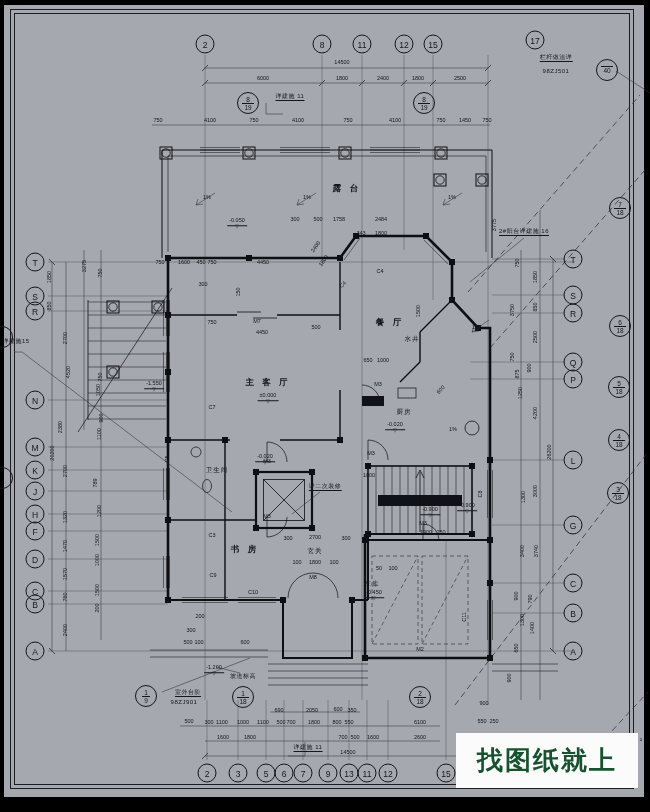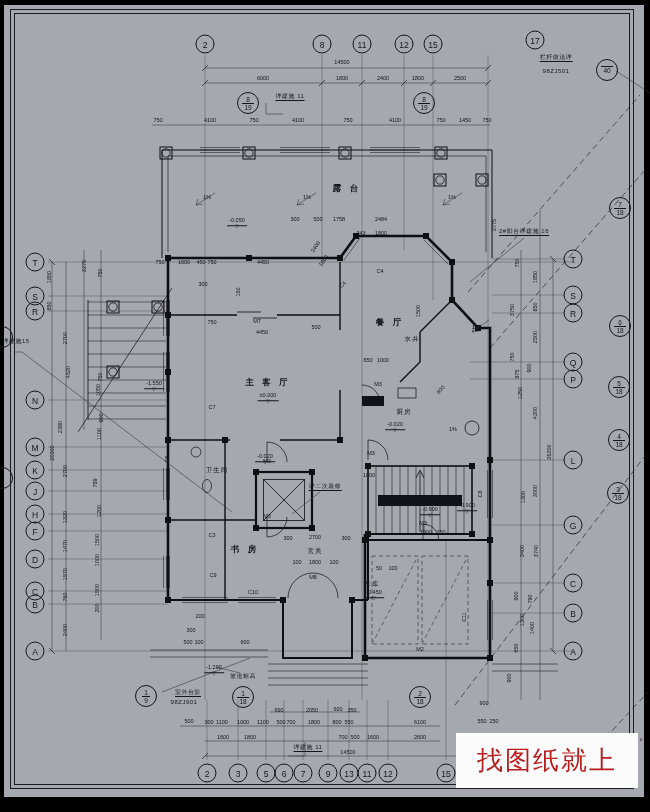--- a/index.html
+++ b/index.html
@@ -22,21 +22,21 @@
   .bub{position:absolute;transform:translate(-50%,-50%);border:1px solid #15161b;border-radius:50%;
        display:flex;align-items:center;justify-content:center;background:transparent;}
   .bub.g{width:17px;height:17px;font-size:8.5px;}
   .bub.s{width:20px;height:20px;flex-direction:column;font-size:6.5px;}
   .bub .bot{border-top:0.8px solid #15161b;padding:0 2px;}
   #sheet-title{position:absolute;left:592px;top:719px;transform:translate(-50%,-50%);
        font-size:14px;font-weight:bold;letter-spacing:2px;border-bottom:1px solid #15161b;
        padding:0 4px 2px 4px;z-index:4;}
   #watermark{position:absolute;left:456px;top:733px;width:182px;height:55px;background:#fbfbfb;
        display:flex;flex-direction:column;align-items:center;justify-content:center;z-index:6;}
-  #wm-line1{font-size:26px;font-weight:normal;color:#b91c1c;letter-spacing:2px;line-height:1.05;}
+  #wm-line1{font-size:26px;font-weight:bold;color:#14532d;letter-spacing:2px;line-height:1.05;}
   #wm-line2{font-size:18.5px;font-weight:bold;color:#1b2bd0;letter-spacing:0.5px;line-height:1.05;}
   #area-fragment{position:absolute;left:641px;top:739px;font-size:7px;z-index:7;}
 </style>
 </head>
 <body>
 
 <div id="sheet">
   <div id="paper">
     <div id="frame-outer" class="frame"></div>
     <div id="frame-inner" class="frame"></div>

